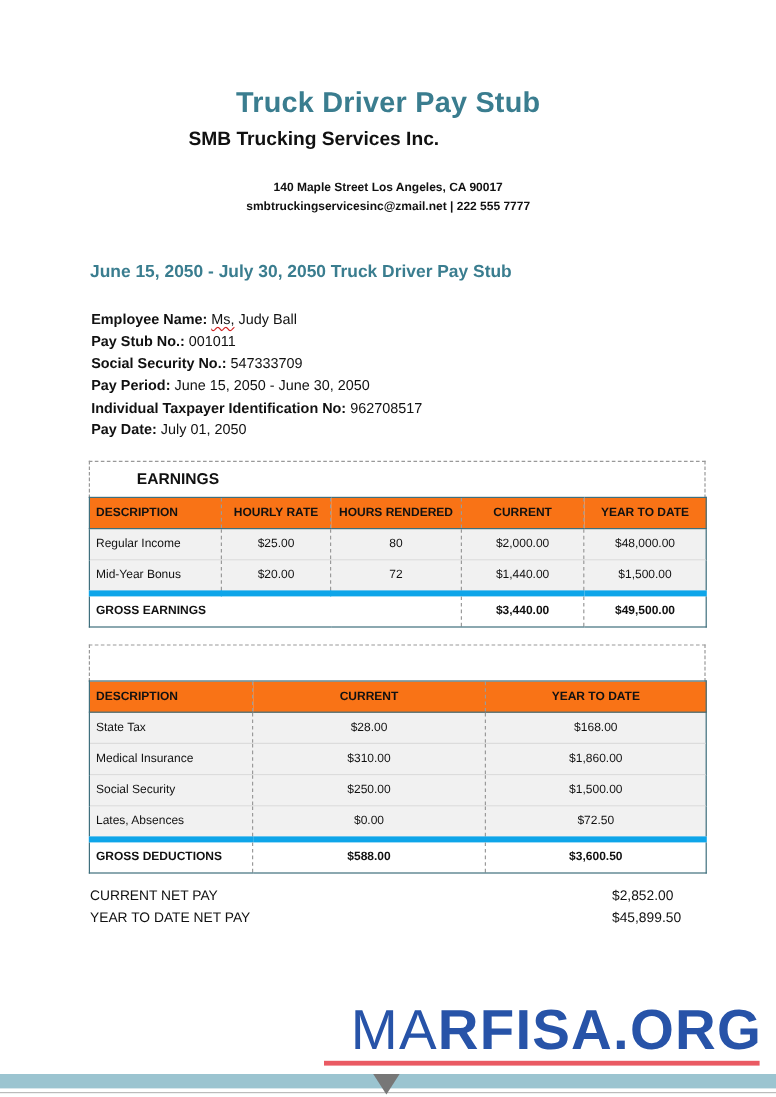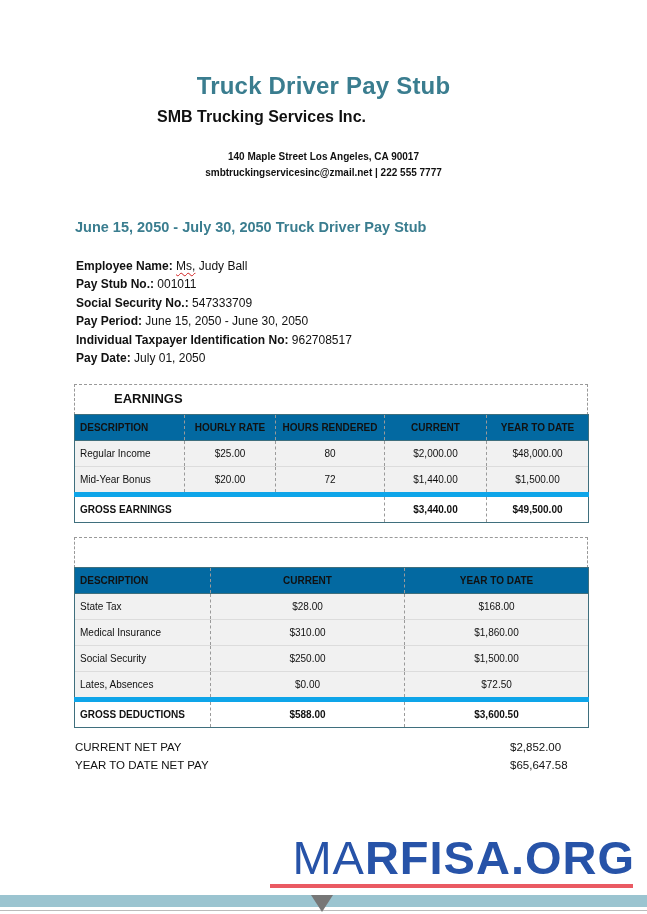--- a/index.html
+++ b/index.html
@@ -37,21 +37,21 @@
     font-size: 10px; table-layout: fixed;
   }
   table.grid td {
     padding: 0 5px; height: 25px; vertical-align: middle;
     border-left: 1px dashed #9a9a9a; border-right: 1px dashed #9a9a9a;
     border-top: 1px solid #dcdcdc;
   }
   table.grid td:first-child { border-left: 1px solid #3f6f7d; }
   table.grid td:last-child { border-right: 1px solid #3f6f7d; }
   table.grid tr.head td {
-    background: #0369a1; font-weight: bold; border-top: 1px solid #3f6f7d; border-bottom: 1px solid #3f6f7d;
+    background: #f97316; font-weight: bold; border-top: 1px solid #3f6f7d; border-bottom: 1px solid #3f6f7d;
   }
   table.grid tr.body td { background: #f1f1f1; }
   table.grid tr.total td {
     background: #fff; font-weight: bold; border-top: 5px solid #0ea5e9; border-bottom: 1px solid #3f6f7d;
   }
   .c { text-align: center; }
   .l { text-align: left; }
 
   .net { left: 75px; width: 500px; font-size: 11.5px; }
   .net .lbl { position: absolute; left: 0; font-weight: normal; }
@@ -187,21 +187,21 @@
   </tbody>
     </table>
 </div>
 
 <div class="abs net" style="top:741px; height:16px;">
   <span class="lbl">CURRENT NET PAY</span>
   <span class="val">$2,852.00</span>
 </div>
 <div class="abs net" style="top:759px; height:16px;">
   <span class="lbl">YEAR TO DATE NET PAY</span>
-  <span class="val">$65,647.58</span>
+  <span class="val">$45,899.50</span>
 </div>
 
 <div class="abs wm">
   <span class="thin">MA</span><span class="bold">RFISA.ORG</span>
 </div>
 <div class="abs wm-line"></div>
 <div class="abs bar"></div>
 <div class="abs bar-bottom"></div>
 <div class="abs marker"></div>
 

